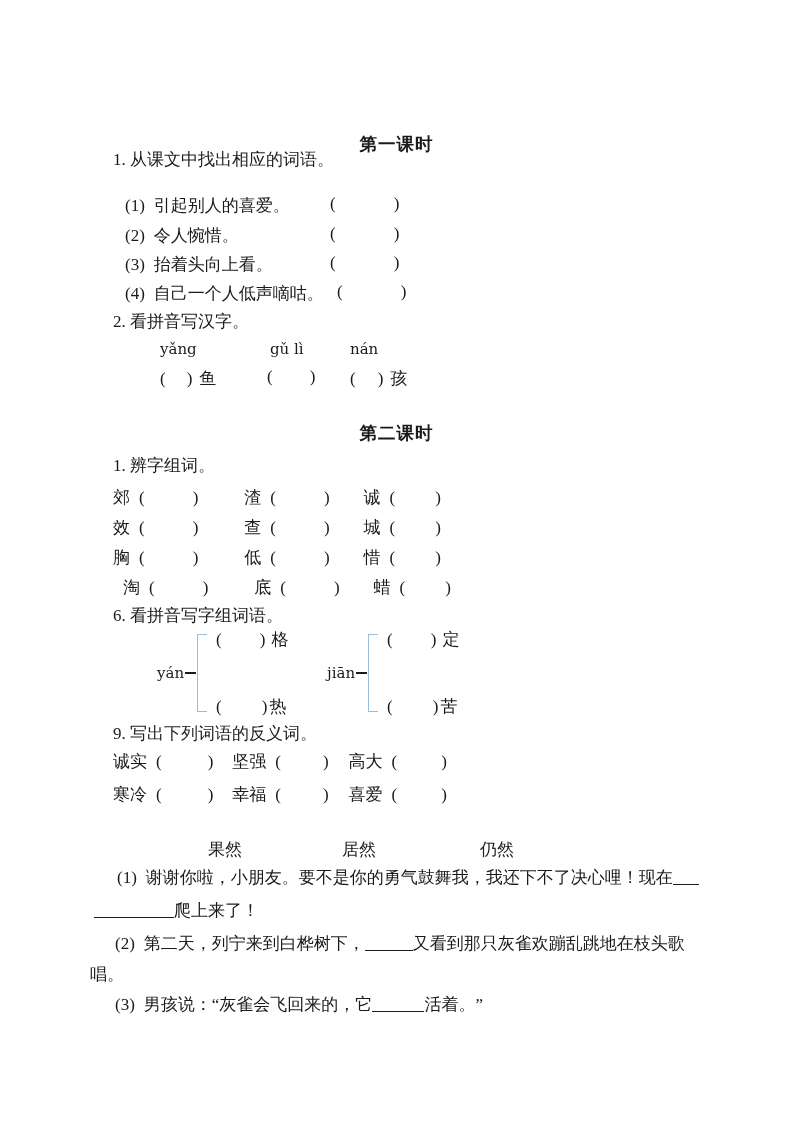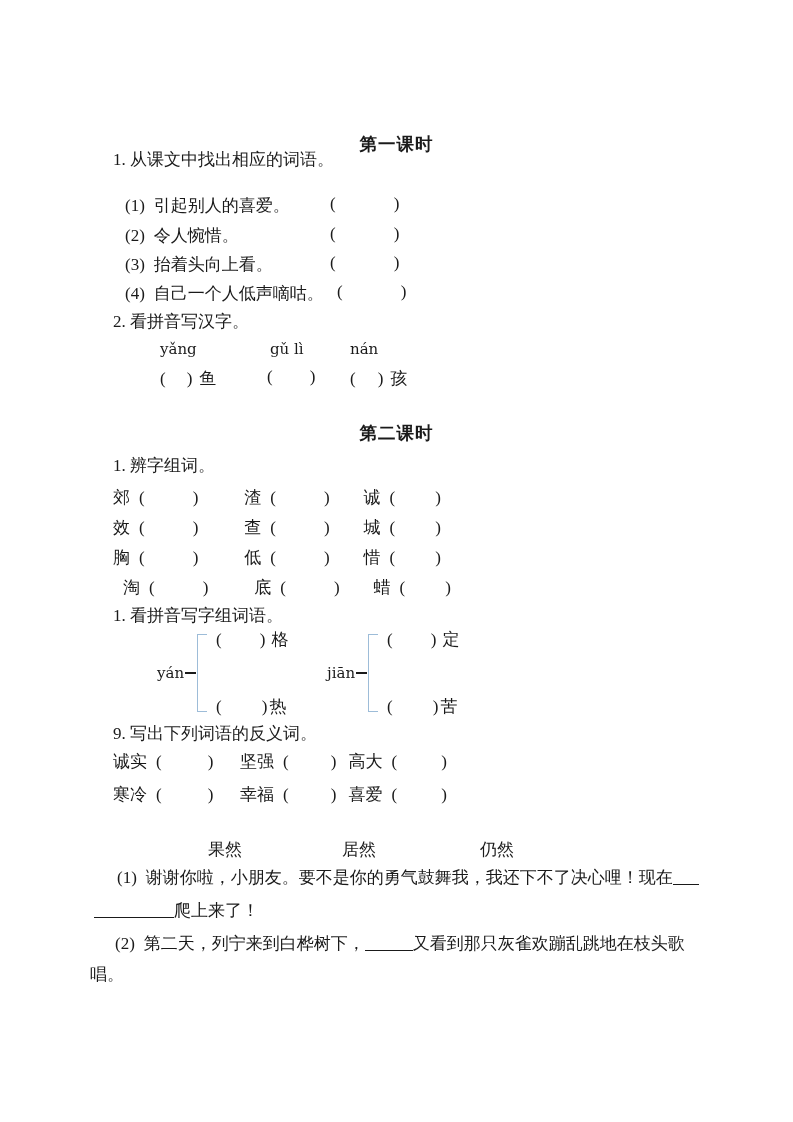--- a/index.html
+++ b/index.html
@@ -24,21 +24,21 @@
   .blank{display:inline-block;border-bottom:1.5px solid #1a1a1a;height:16px;vertical-align:-2px;}
   .ansparen{position:absolute;top:0;}
   .py{font-size:15px;font-family:"DejaVu Serif","Liberation Serif",serif;}
   .pygroup{position:absolute;display:flex;align-items:center;}
   .dash{width:11px;height:1.5px;background:#1a1a1a;margin:0 1px;}
   .bracket{width:9px;height:76px;border:1.6px solid #9dbcd8;border-right:none;}
   .choices{height:90px;display:flex;flex-direction:column;justify-content:space-between;margin-left:9px;}
   .cell{display:inline-block;}
   .cell .ch{margin-right:9px;}
   .w-col1{width:127px;} .w-col2{width:115px;}
-  .q3col1{width:115px;} .q3col2{width:112px;text-align:center;}
+  .q3col1{width:115px;} .q3col2{width:112px;}
 </style>
 </head>
 <body>
 
 <div class="page">
 
   <div class="heading" style="top:132px">第一课时</div>
 
   <div class="abs" style="left:113px;top:148px">1. 从课文中找出相应的词语。</div>
 
@@ -91,21 +91,21 @@
     <span class="cell w-col1"><span class="ch">效</span><span>(</span><span class="igap" style="width:48px"></span><span>)</span></span>
     <span class="cell w-col2"><span class="ch">查</span><span>(</span><span class="igap" style="width:48px"></span><span>)</span></span>
     <span class="cell"><span class="ch">城</span><span>(</span><span class="igap" style="width:40px"></span><span>)</span></span>
   </div>
   <div class="abs" style="left:123px;top:576px">
     <span class="cell w-col1"><span class="ch">淘</span><span>(</span><span class="igap" style="width:48px"></span><span>)</span></span>
     <span class="cell w-col2"><span class="ch">底</span><span>(</span><span class="igap" style="width:48px"></span><span>)</span></span>
     <span class="cell"><span class="ch">蜡</span><span>(</span><span class="igap" style="width:40px"></span><span>)</span></span>
   </div>
 
-  <div class="abs" style="left:113px;top:604px">1. 看拼音写字组词语。</div>
+  <div class="abs" style="left:113px;top:604px">6. 看拼音写字组词语。</div>
 
   <div class="pygroup" style="left:157px;top:628px">
     <span class="py">yán</span>
     <span class="dash"></span>
     <span class="bracket"></span>
     <span class="choices">
       <span><span>(</span><span class="igap" style="width:38px"></span><span>)</span><span style="margin-left:6px">格</span></span>
       <span><span>(</span><span class="igap" style="width:40px"></span><span>)</span><span style="margin-left:2px">热</span></span>
     </span>
   </div>
@@ -143,14 +143,17 @@
     <span class="blank" style="width:80px"></span><span>爬上来了！</span>
   </div>
 
   <div class="abs" style="left:115px;top:932px">
     <span class="num">(2)</span><span>第二天，列宁来到白桦树下，</span><span class="blank" style="width:48px"></span><span>又看到那只灰雀欢蹦乱跳地在枝头歌</span>
   </div>
   <div class="abs" style="left:90px;top:963px">
     <span>唱。</span>
   </div>
 
+  <div class="abs" style="left:115px;top:993px">
+    <span class="num">(3)</span><span>男孩说：“灰雀会飞回来的，它</span><span class="blank" style="width:52px"></span><span>活着。”</span>
+  </div>
 
 </div>
 
 </body></html>

